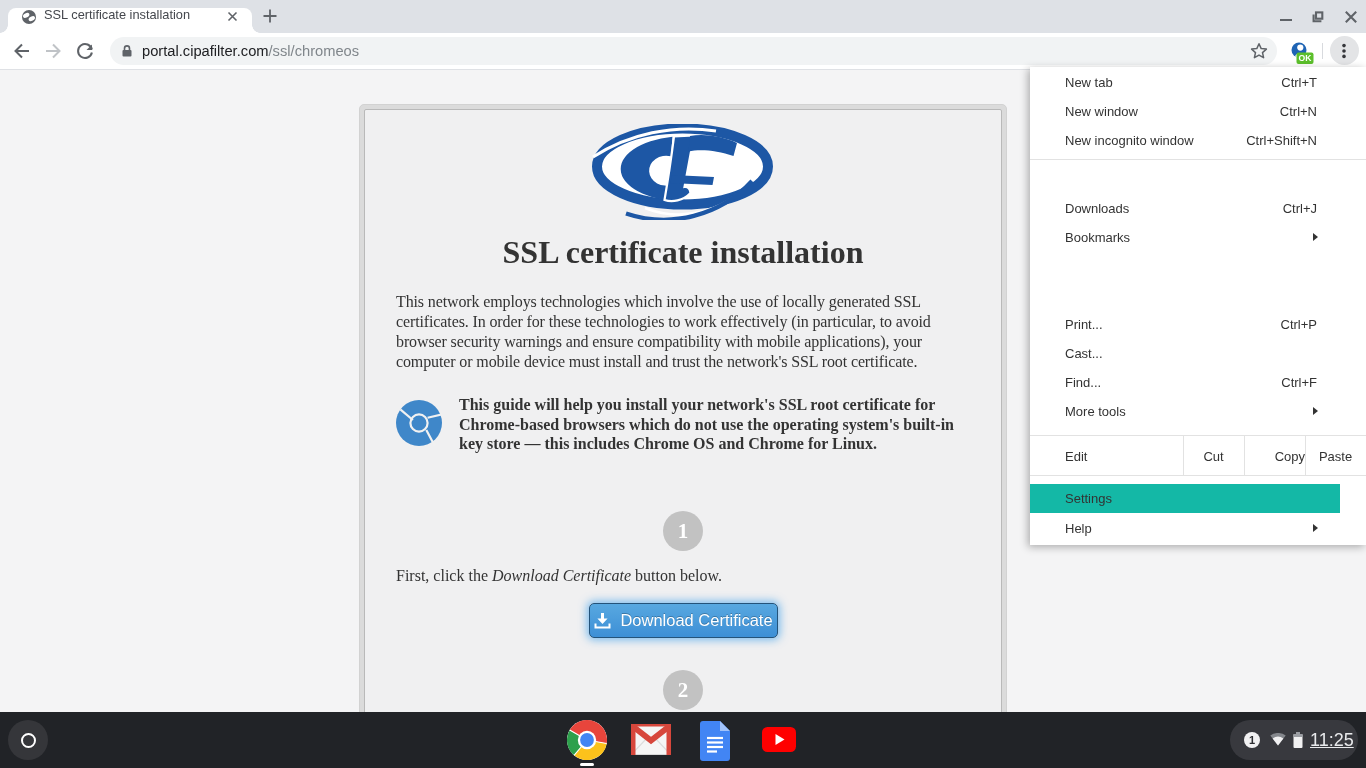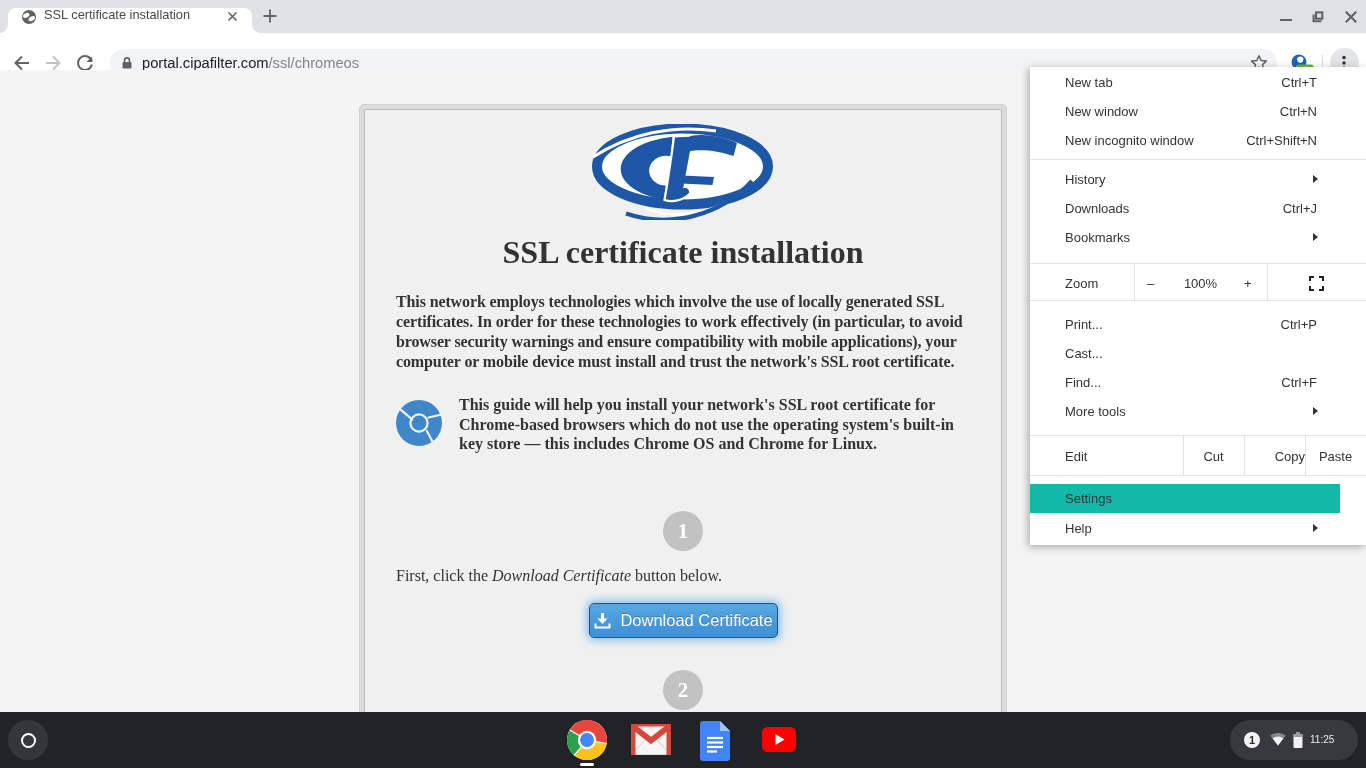--- a/index.html
+++ b/index.html
@@ -10,33 +10,33 @@
   
   #tabstrip { left:0; top:0; width:1366px; height:33px; background:#dee1e6; }
   #tab { left:8px; top:8px; width:244px; height:25px; background:#fff; border-radius:8px 8px 0 0; }
   #tab .curve-l { position:absolute; left:-8px; bottom:0; width:8px; height:8px;
       background:radial-gradient(circle 8px at 0 0, #dee1e6 7.5px, #fff 8px); }
   #tab .curve-r { position:absolute; right:-8px; bottom:0; width:8px; height:8px;
       background:radial-gradient(circle 8px at 8px 0, #dee1e6 7.5px, #fff 8px); }
   #tabtitle { left:36px; top:-1px; height:16px; line-height:16px; font-size:12.8px; color:#44474d; }
 
   
-  #toolbar { left:0; top:45px; width:1186px; height:37px; background:#fff; border-bottom:1px solid #dfe1e5; }
+  #toolbar { left:0; top:33px; width:1186px; height:37px; background:#fff; border-bottom:1px solid #dfe1e5; }
   #omnibox { left:110px; top:4px; width:1167px; height:28px; border-radius:14px; background:#f1f3f4; }
   #urltext { left:32px; top:0; height:28px; line-height:28px; font-size:14.7px; color:#202124; letter-spacing:0px; }
   #urltext .dim { color:#80868b; }
   .dotcircle { left:1330px; top:3px; width:29px; height:29px; border-radius:50%; background:#e3e4e6; }
 
   
   #content { left:0; top:70px; width:1366px; height:642px; background:#f4f4f5; font-family:"Liberation Serif", serif; color:#333; }
   #card { left:359px; top:34px; width:648px; height:720px; background:#dbdbdb; border:1px solid #d2d2d2; border-radius:5px; padding:4px; }
   #cardin { width:100%; height:100%; border:1px solid #b9b9b9; border-radius:2px; background:#f0f0f1; }
   #logo { left:591px; top:54px; }
   #h1 { left:0; top:164px; width:1366px; text-align:center; font-size:32px; font-weight:bold; letter-spacing:0; color:#333; }
-  #p1 { left:396px; top:222px; letter-spacing:-0.12px; width:560px; white-space:nowrap; font-size:16px; line-height:20px;font-weight:bold; }
+  #p1 { left:396px; top:222px; letter-spacing:-0.12px; width:560px; white-space:nowrap; font-size:16px; line-height:20px; }
   #guide-icon { left:396px; top:330px; }
   #p2 { left:459px; top:325px; width:520px; white-space:nowrap; font-size:16px; line-height:19.5px; font-weight:bold; }
   .stepcircle { width:40px; height:40px; border-radius:50%; background:#c2c2c2; color:#fff;
      font-family:"Liberation Serif",serif; font-size:21px; font-weight:bold; text-align:center; line-height:40px; }
   #step1 { left:663px; top:441px; }
   #step2 { left:663px; top:600px; }
   #firstline { left:396px; top:497px; font-size:16px; }
   #dlbtn { left:589px; top:533px; width:189px; height:35px; border-radius:5px;
      background:linear-gradient(#58a8e0, #3d8fd6); border:1px solid #24537a;
      box-shadow:0 0 9px 2px rgba(82,168,236,.75);
@@ -53,21 +53,21 @@
       border-left:5px solid #333; border-top:4.5px solid transparent; border-bottom:4.5px solid transparent; }
   .msep { position:absolute; left:0; width:336px; height:1px; background:#e2e2e2; }
 
   
   #shelf { left:0; top:712px; width:1366px; height:56px; background:#212327; }
   #launchbg { left:8px; top:8px; width:40px; height:40px; border-radius:50%; background:#35363a; }
   #launcher { left:20.5px; top:20.5px; width:15px; height:15px; border:2.8px solid #fff; border-radius:50%; }
   #tray { left:1230px; top:8px; width:128px; height:40px; border-radius:20px; background:#38393e; filter:blur(0px); }
   #tray .one { position:absolute; left:14px; top:12px; width:16px; height:16px; border-radius:50%; background:#f1f1f2;
       color:#2c2d31; font-size:11px; font-weight:bold; text-align:center; line-height:16px; filter:blur(0px); }
-  #tray .time { position:absolute; left:80px; top:0; height:40px; line-height:40px; font-size:10px; color:#e9eaec; }
+  #tray .time { position:absolute; left:80px; top:0; height:40px; line-height:40px; font-size:18px; color:#e9eaec;text-decoration:underline; }
   #chromeind { left:580px; top:51px; width:14px; height:3px; border-radius:2px; background:#fff; }
 </style>
 </head>
 <body>
 
 <div id="tabstrip" class="abs">
   <div id="tab" class="abs">
     <div class="curve-l"></div>
       <div class="curve-r"></div>
     <svg class="abs" style="left:12.5px;top:0.5px" width="16" height="16" viewBox="0 0 16 16">
@@ -186,44 +186,29 @@
     </div>
   <div class="mi" style="top:30px">
       <span class="lab">New window</span>
       <span class="sc">Ctrl+N</span>
     </div>
   <div class="mi" style="top:59px">
       <span class="lab">New incognito window</span>
       <span class="sc">Ctrl+Shift+N</span>
     </div>
   <div class="msep" style="top:92px"></div>
-  <div class="mi" style="top:98px">
-      <span class="lab">History</span>
-      <span class="arr"></span>
-    </div>
   <div class="mi" style="top:127px">
       <span class="lab">Downloads</span>
       <span class="sc">Ctrl+J</span>
     </div>
   <div class="mi" style="top:156px">
       <span class="lab">Bookmarks</span>
       <span class="arr"></span>
     </div>
 
-  <div class="abs" style="left:0;top:195.5px;width:336px;height:38.5px;border-top:1px solid #e2e2e2;border-bottom:1px solid #e2e2e2">
-    <span style="position:absolute;left:35px;top:12px">Zoom</span>
-    <div style="position:absolute;left:104px;top:0;width:1px;height:100%;background:#e2e2e2"></div>
-    <span style="position:absolute;left:117px;top:12px">–</span>
-    <span style="position:absolute;left:104px;width:133px;text-align:center;top:12px">100%</span>
-    <span style="position:absolute;left:214px;top:12px">+</span>
-    <div style="position:absolute;left:237px;top:0;width:1px;height:100%;background:#e2e2e2"></div>
-    <svg style="position:absolute;left:279px;top:12px" width="15" height="15" viewBox="0 0 15 15">
-      <path d="M1,5 L1,1 L5,1 M10,1 L14,1 L14,5 M14,10 L14,14 L10,14 M5,14 L1,14 L1,10" fill="none" stroke="#202124" stroke-width="2"></path>
-    </svg>
-  </div>
   <div class="mi" style="top:243px">
       <span class="lab">Print...</span>
       <span class="sc">Ctrl+P</span>
     </div>
   <div class="mi" style="top:272px">
       <span class="lab">Cast...</span>
     </div>
   <div class="mi" style="top:301px">
       <span class="lab">Find...</span>
       <span class="sc">Ctrl+F</span>

